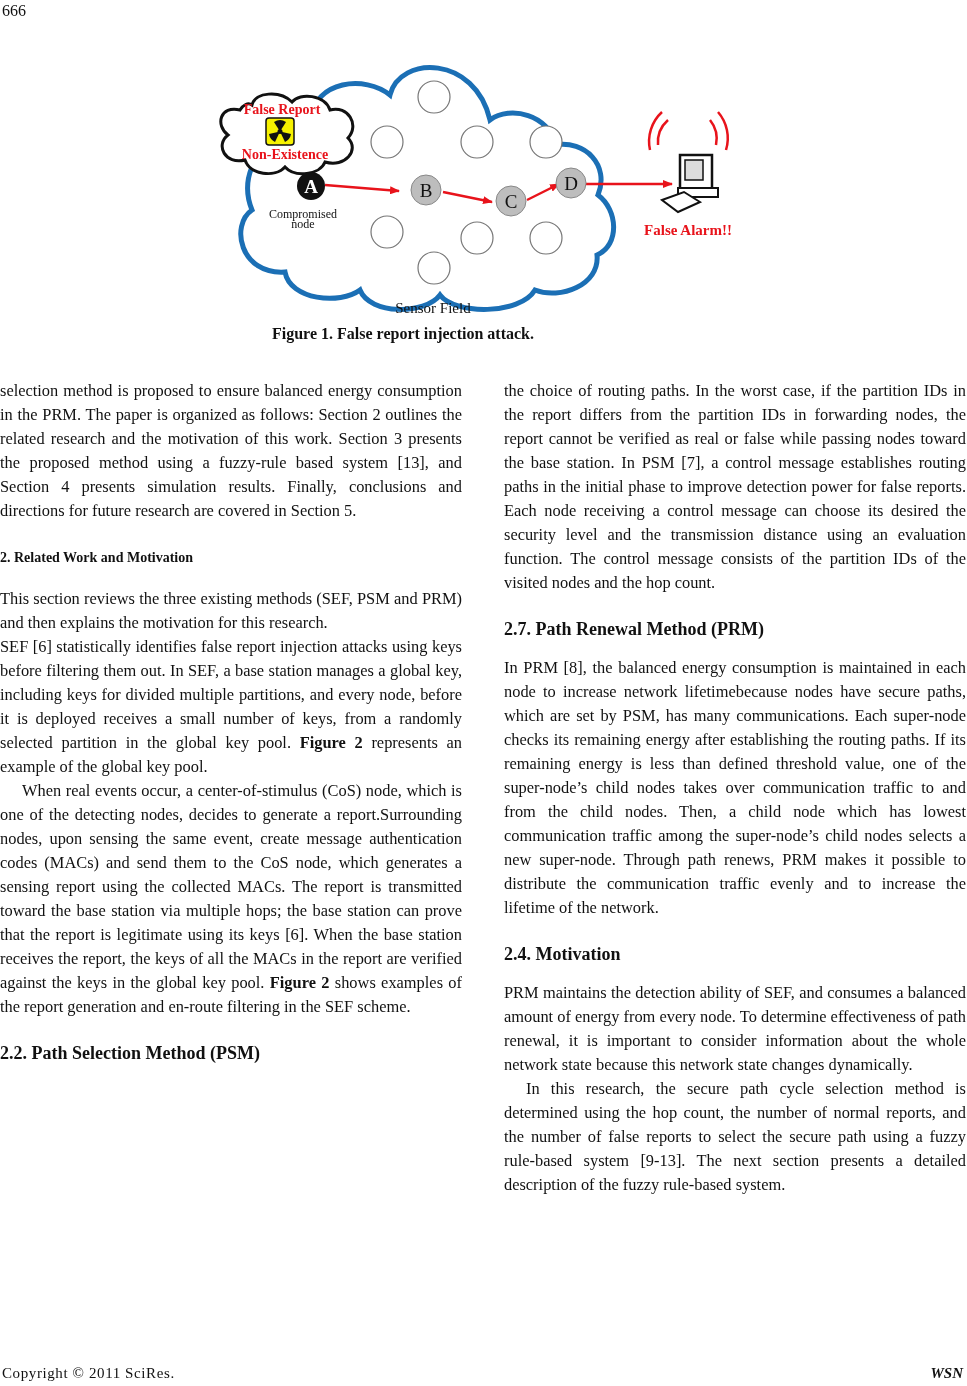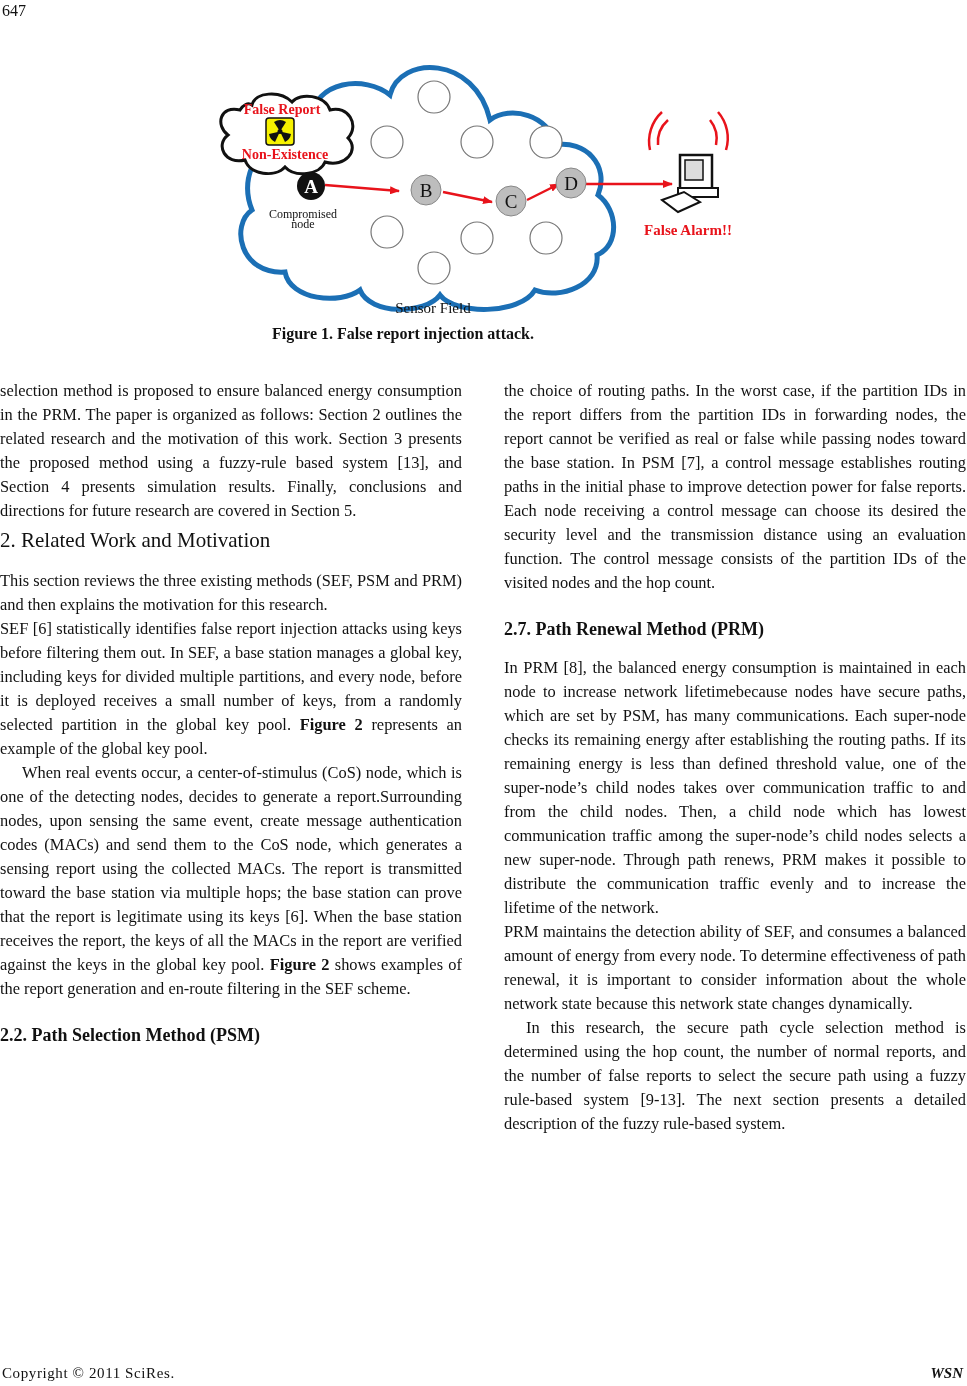--- a/index.html
+++ b/index.html
@@ -14,33 +14,33 @@
 
   .figure { position: absolute; left: 200px; top: 50px; width: 560px; height: 300px; }
   .figure svg { position: absolute; left: 0; top: 0; }
   .fig-caption { position: absolute; left: 0; width: 806px; top: 325px; text-align: center; font-weight: bold; font-size: 16px; }
 
   .col { position: absolute; top: 379px; width: 462px; font-size: 16.4px; line-height: 24px; text-align: justify; }
   .col.left { left: 0; }
   .col.right { left: 504px; }
   .col p { margin: 0; }
   .col p.indent { text-indent: 22px; }
-  .h2 { font-weight: normal; font-size: 21px; margin: 4px 0 16px 0; line-height: 26px; text-align: left; }
+  .h2 { font-weight: bold; font-size: 14px; margin: 22px 0 16px 0; line-height: 26px; text-align: left; }
   .h3 { font-weight: bold; font-size: 18px; margin: 22px 0 15px 0; line-height: 24px; text-align: left; }
   .b { font-weight: bold; }
 
   .footer { position: absolute; top: 1365px; left: 0; width: 967px; font-size: 15px; }
   .copyright { position: absolute; left: 2px; letter-spacing: 0.6px; }
   .journal { position: absolute; right: 4px; font-weight: bold; font-style: italic; }
 </style>
 </head>
 <body>
 
 <div class="running-head">
-  <span class="page-num">647</span>
+  <span class="page-num">666</span>
 </div>
 
 <div class="figure">
   <svg width="560" height="300" viewBox="0 0 560 300">
     <defs>
       <marker id="arrowhead" markerWidth="10" markerHeight="8" refX="9" refY="4" orient="auto" markerUnits="userSpaceOnUse">
         <polygon points="0,0 10,4 0,8" fill="#e8131b"></polygon>
       </marker>
     </defs>
 
@@ -142,20 +142,21 @@
   <p>This section reviews the three existing methods (SEF, PSM and PRM) and then explains the motivation for this research.</p>
   <p><span>SEF [6] statistically identifies false report injection attacks using keys before filtering them out. In SEF, a base station manages a global key, including keys for divided multiple partitions, and every node, before it is deployed receives a small number of keys, from a randomly selected partition in the global key pool. </span><span class="b">Figure 2</span><span> represents an example of the global key pool.</span></p>
   <p class="indent"><span>When real events occur, a center-of-stimulus (CoS) node, which is one of the detecting nodes, decides to generate a report.Surrounding nodes, upon sensing the same event, create message authentication codes (MACs) and send them to the CoS node, which generates a sensing report using the collected MACs. The report is transmitted toward the base station via multiple hops; the base station can prove that the report is legitimate using its keys [6]. When the base station receives the report, the keys of all the MACs in the report are verified against the keys in the global key pool. </span><span class="b">Figure 2</span><span> shows examples of the report generation and en-route filtering in the SEF scheme.</span></p>
   <div class="h3">2.2. Path Selection Method (PSM)</div>
 </div>
 
 <div class="col right">
   <p>the choice of routing paths. In the worst case, if the partition IDs in the report differs from the partition IDs in forwarding nodes, the report cannot be verified as real or false while passing nodes toward the base station. In PSM [7], a control message establishes routing paths in the initial phase to improve detection power for false reports. Each node receiving a control message can choose its desired the security level and the transmission distance using an evaluation function. The control message consists of the partition IDs of the visited nodes and the hop count.</p>
   <div class="h3">2.7. Path Renewal Method (PRM)</div>
   <p>In PRM [8], the balanced energy consumption is maintained in each node to increase network lifetimebecause nodes have secure paths, which are set by PSM, has many communications. Each super-node checks its remaining energy after establishing the routing paths. If its remaining energy is less than defined threshold value, one of the super-node’s child nodes takes over communication traffic to and from the child nodes. Then, a child node which has lowest communication traffic among the super-node’s child nodes selects a new super-node. Through path renews, PRM makes it possible to distribute the communication traffic evenly and to increase the lifetime of the network.</p>
+  <div class="h3">2.4. Motivation</div>
   <p>PRM maintains the detection ability of SEF, and consumes a balanced amount of energy from every node. To determine effectiveness of path renewal, it is important to consider information about the whole network state because this network state changes dynamically.</p>
   <p class="indent">In this research, the secure path cycle selection method is determined using the hop count, the number of normal reports, and the number of false reports to select the secure path using a fuzzy rule-based system [9-13]. The next section presents a detailed description of the fuzzy rule-based system.</p>
 </div>
 
 <div class="footer">
   <span class="copyright">Copyright © 2011 SciRes.</span>
   <span class="journal">WSN</span>
 </div>
 
 </body></html>

